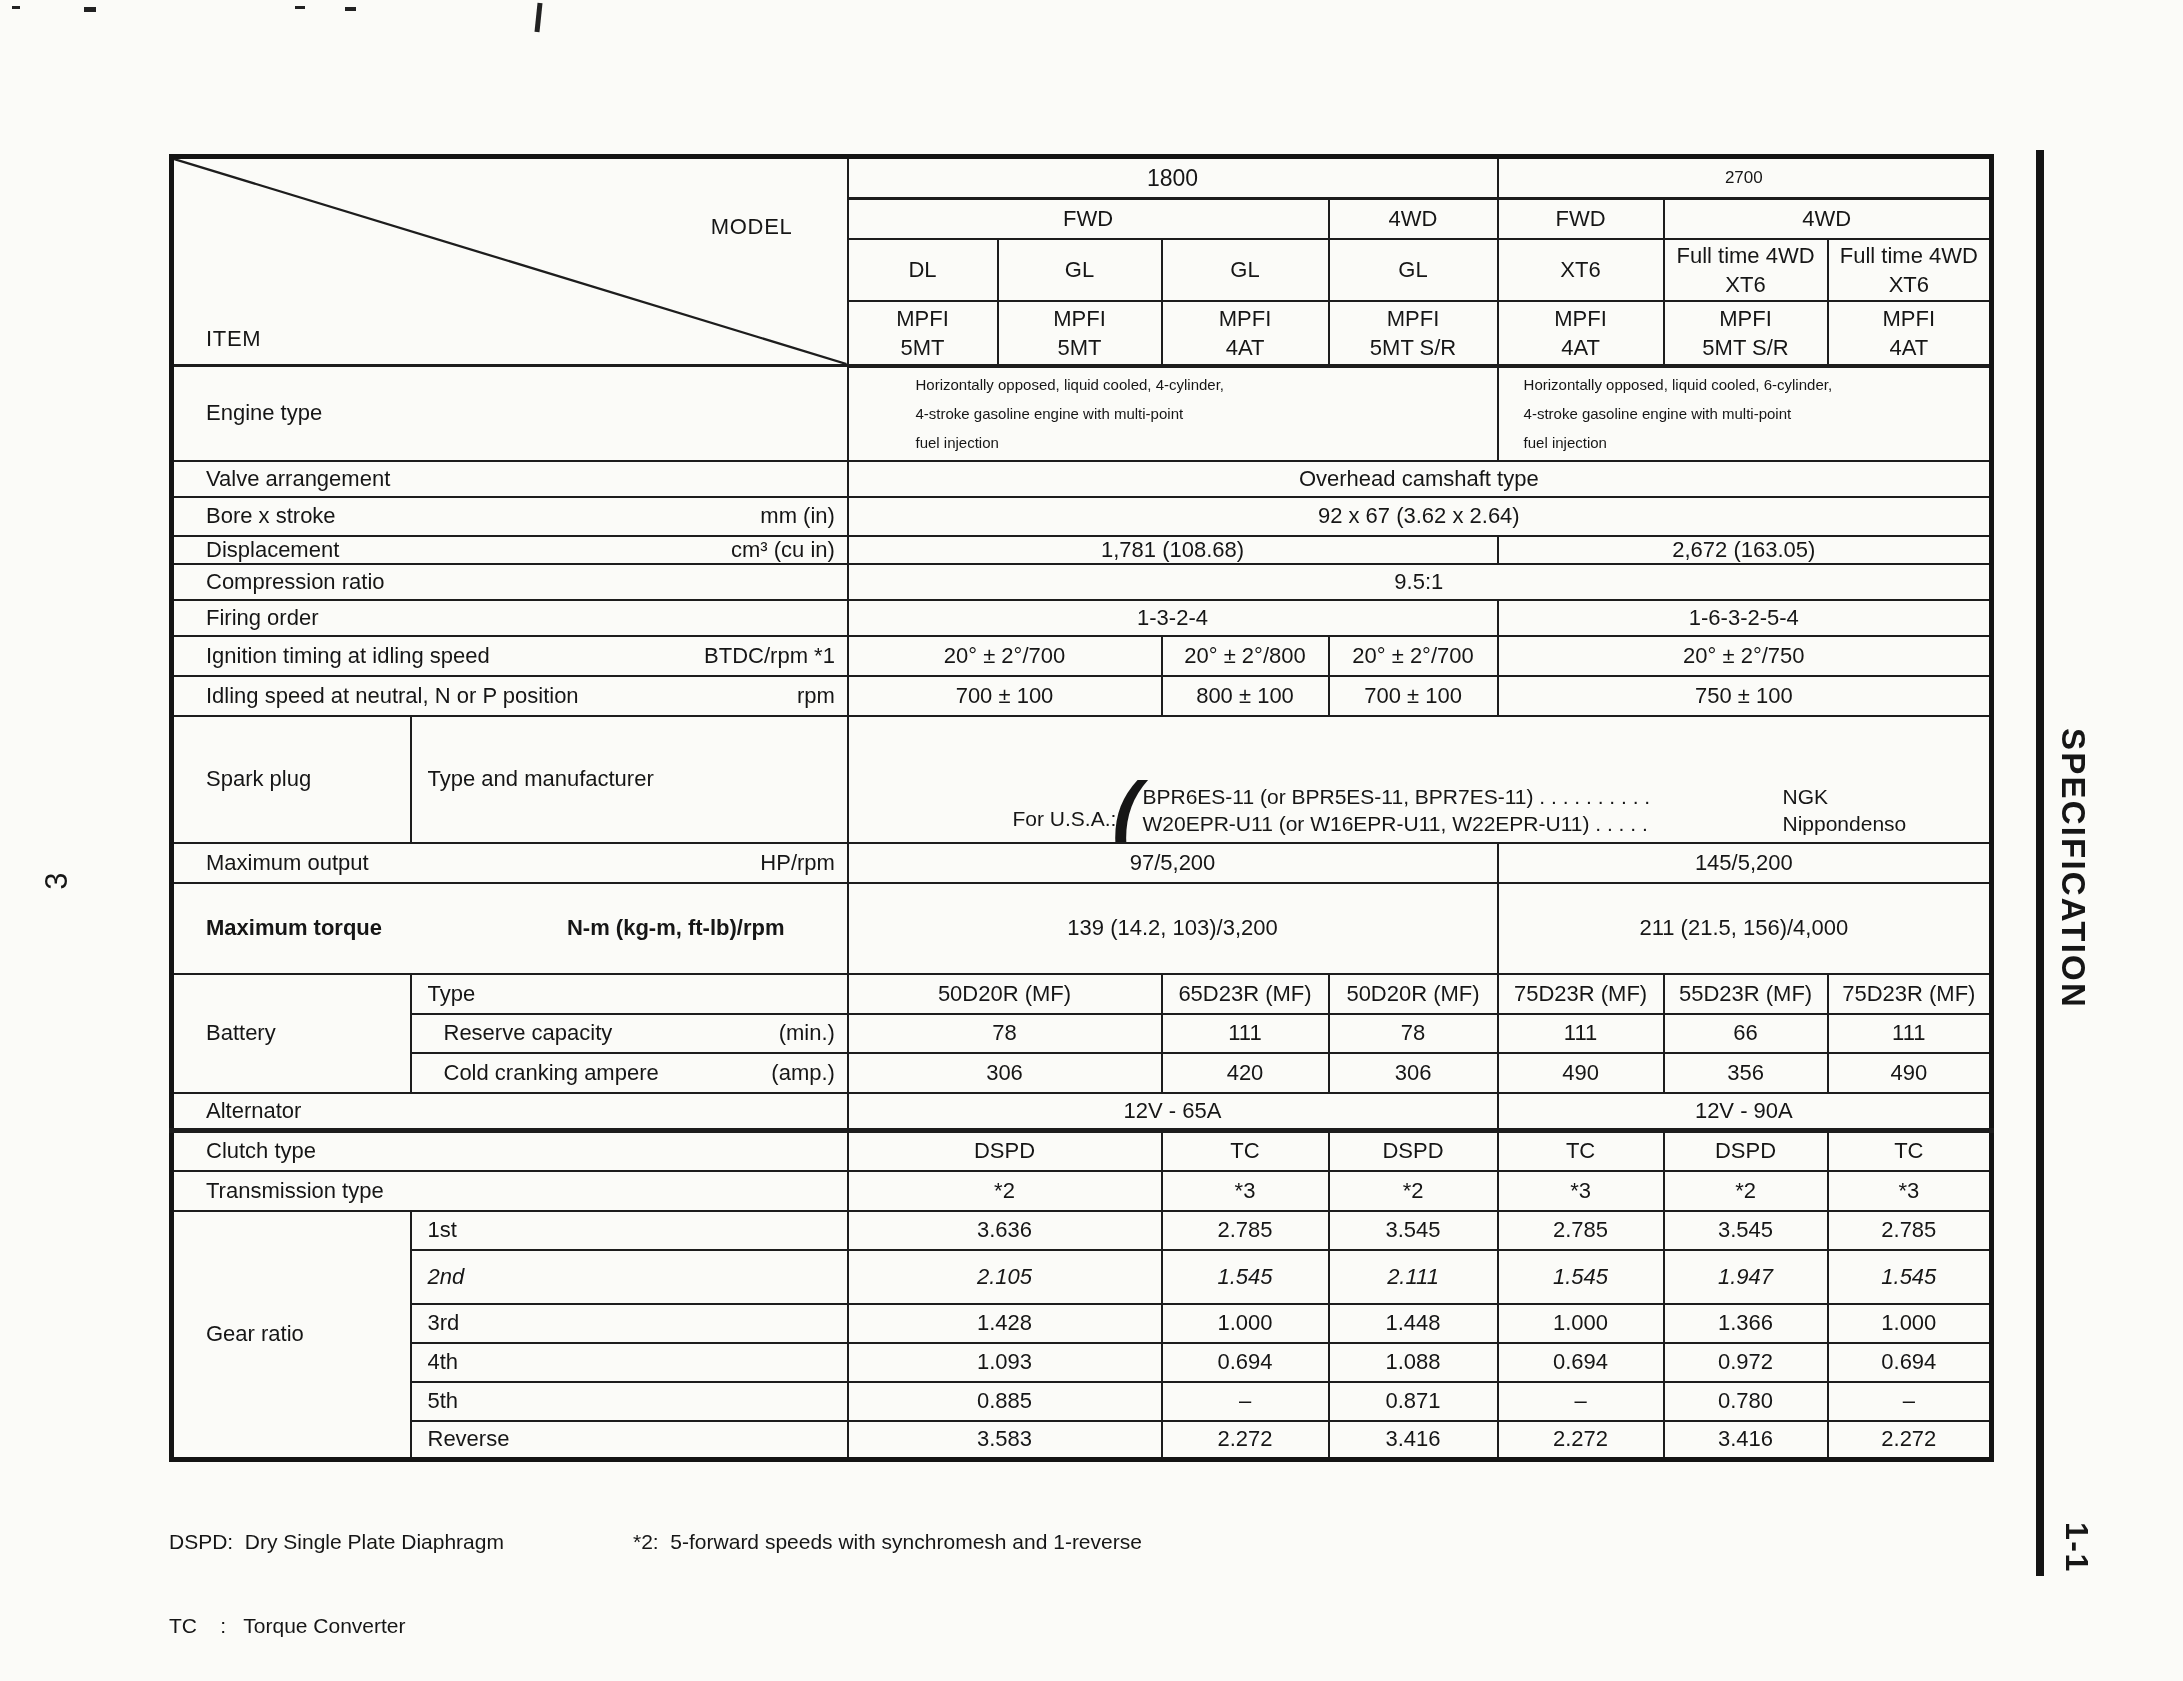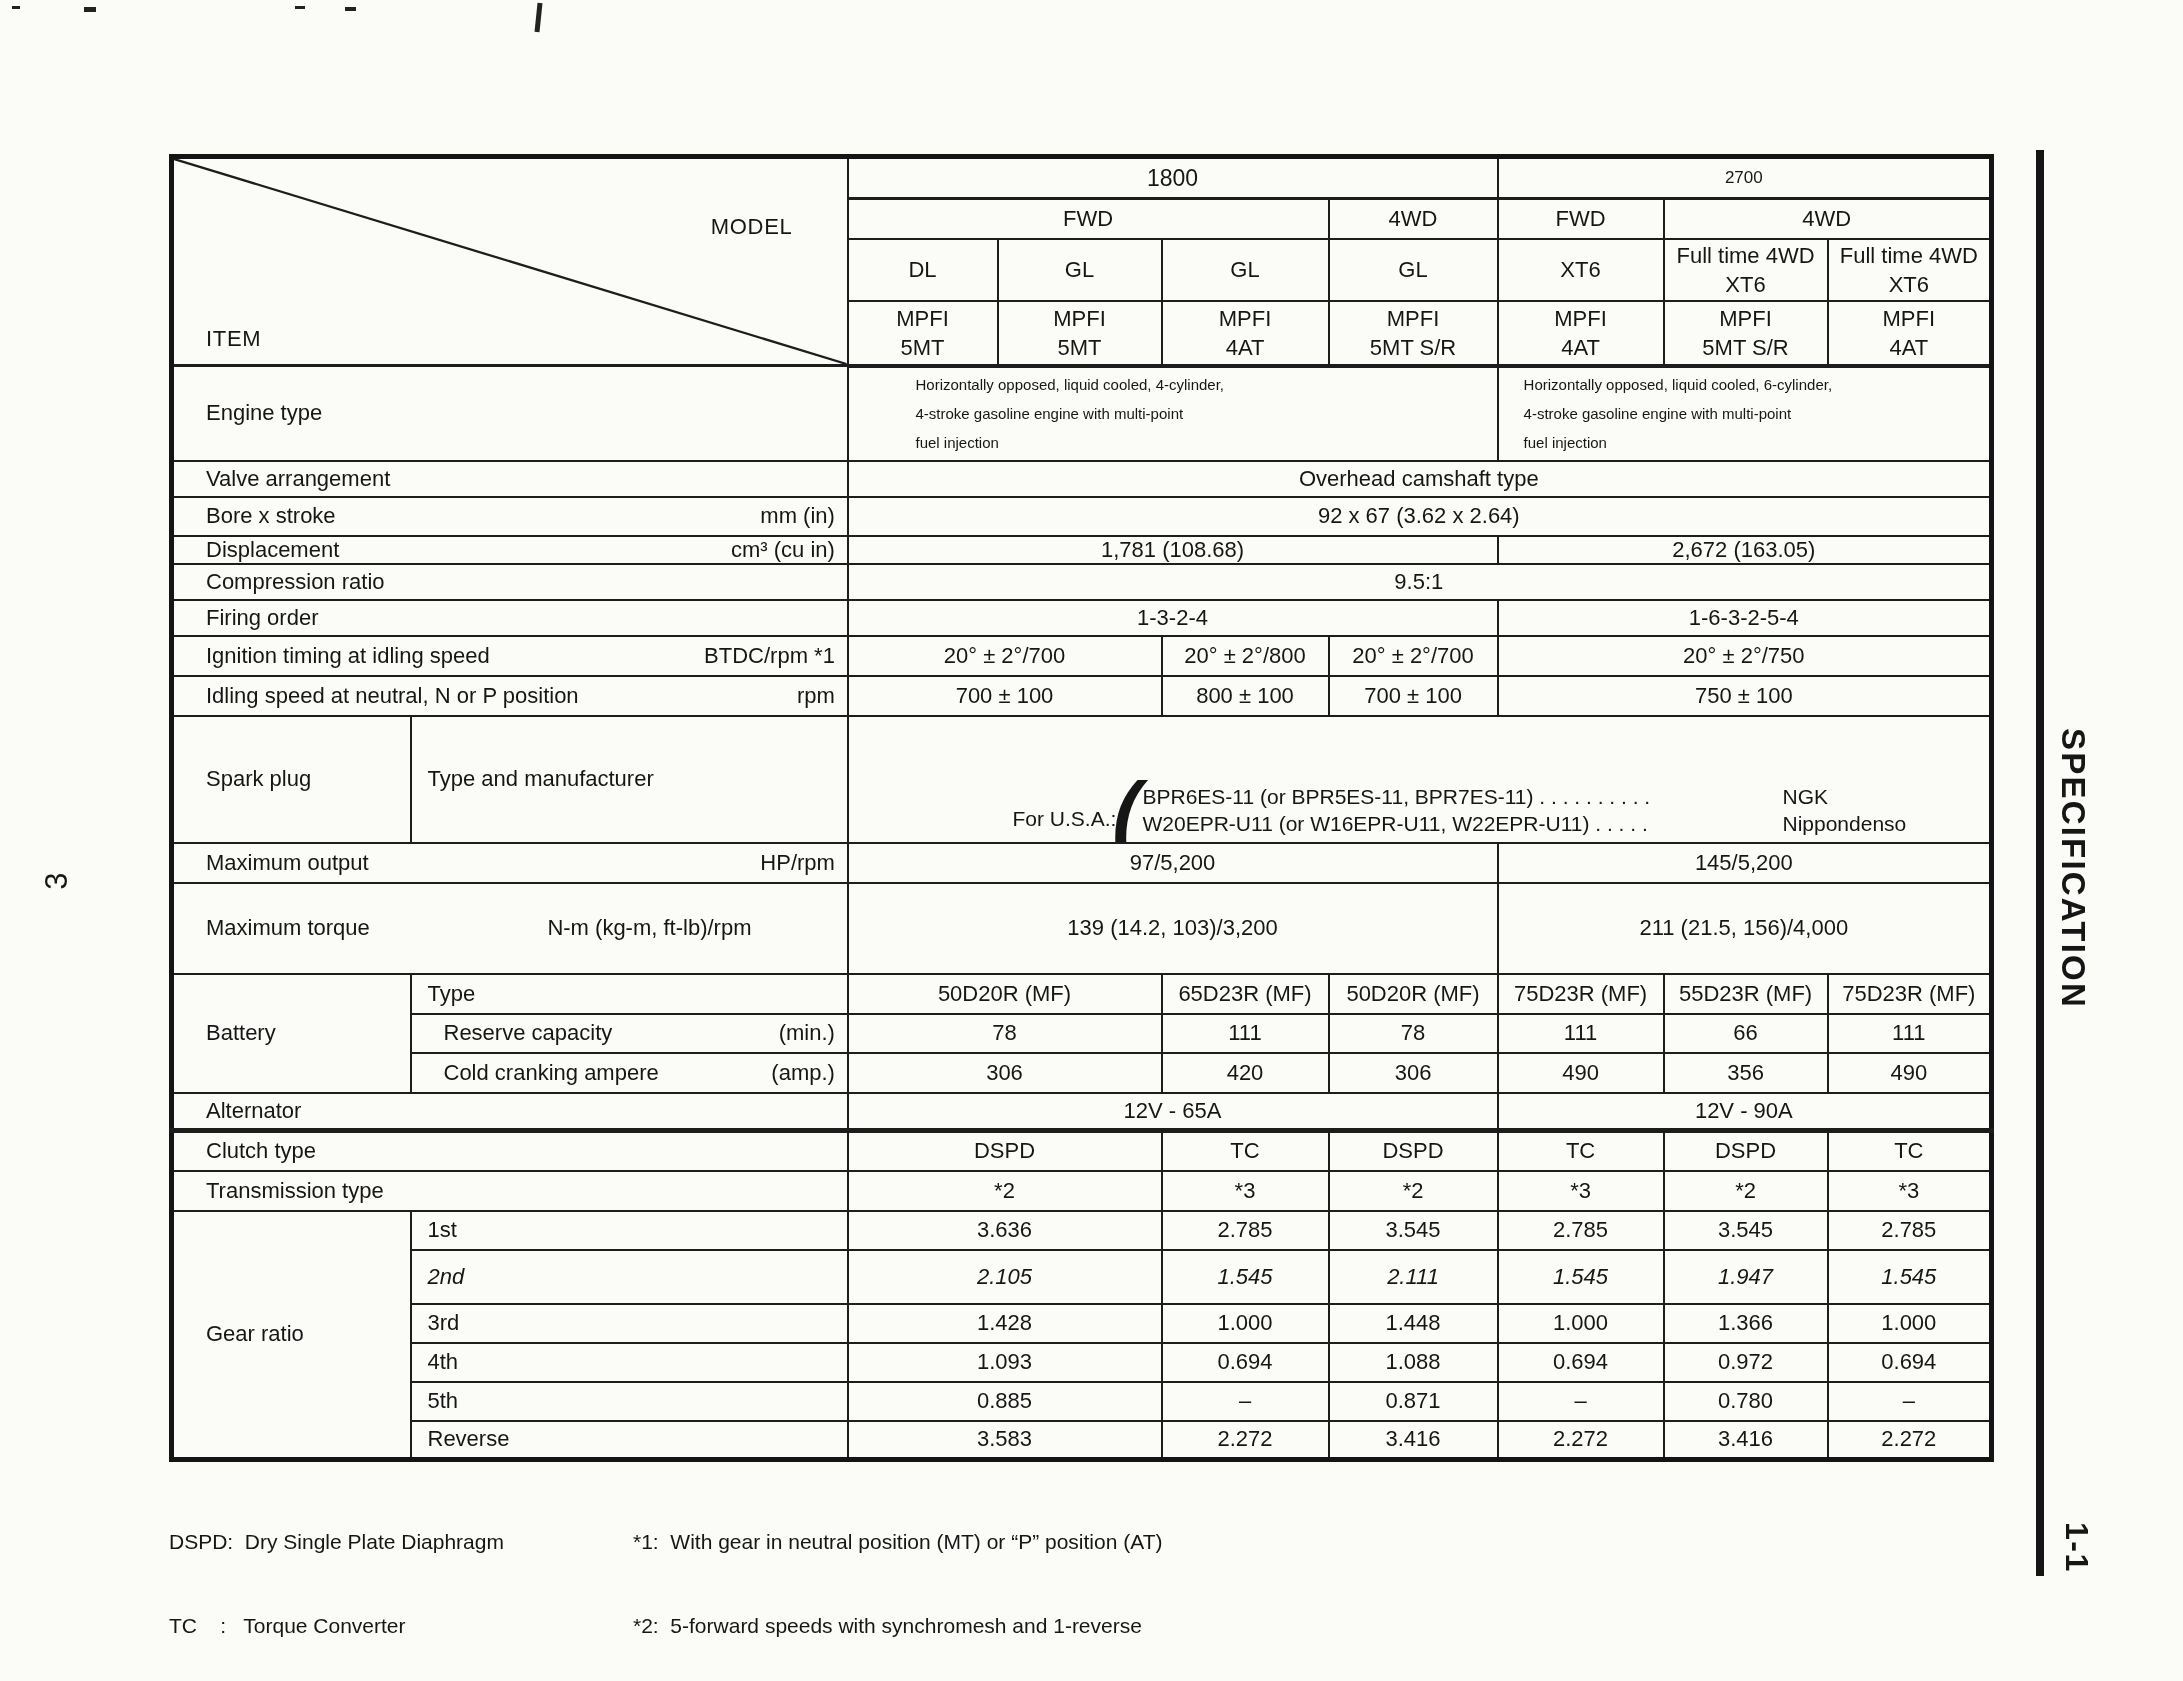--- a/index.html
+++ b/index.html
@@ -23,21 +23,21 @@
     padding:0;overflow:hidden;
   }
   tr.hdr1 td{border-bottom-width:3.6px;}
   tr.sys  td{border-bottom-width:4.4px;}
   tr.clutch td{border-top-width:5.8px;}
   td.lblcol{border-right-width:2.9px;}
   .pre{white-space:pre-line;line-height:29px;}
   .lblflex{display:flex;justify-content:space-between;align-items:center;
            padding:0 11.6px 0 32px;text-align:left;}
   .lblflex .unit{text-align:right;padding-left:7.3px;}
-  .unit-inset{padding-right:95px;}
+  .unit-inset{padding-right:62px;font-weight:bold;}
   td.lbl{text-align:left;padding-left:32px;}
   td.sub{text-align:left;padding-left:16px;}
   td.engtxt{text-align:left;vertical-align:middle;font-size:15px;}
   td.engtxt .pre{display:block;}
   .eng-pad-1800{padding-left:67px;}
   .eng-pad-2700{padding-left:25px;}
   
   td.corner{position:relative;padding:0;}
   .corner-svg{position:absolute;left:0;top:0;width:100%;height:100%;}
   .corner-model{position:absolute;right:54px;top:55px;letter-spacing:0.7px;}
@@ -401,18 +401,17 @@
   </tr>
 </tbody>
   </table>
 
 <div class="footnotes">
   <div class="fn-left">
     <div class="fn-line">DSPD:  Dry Single Plate Diaphragm</div>
     <div class="fn-line">TC    :   Torque Converter</div>
   </div>
   <div class="fn-right">
-    <div class="fn-line">*1:  With gear in neutral position (MT) or “P” position (AT)</div>
     <div class="fn-line">*2:  5-forward speeds with synchromesh and 1-reverse</div>
     
   </div>
 </div>
 
 
 </body></html>

